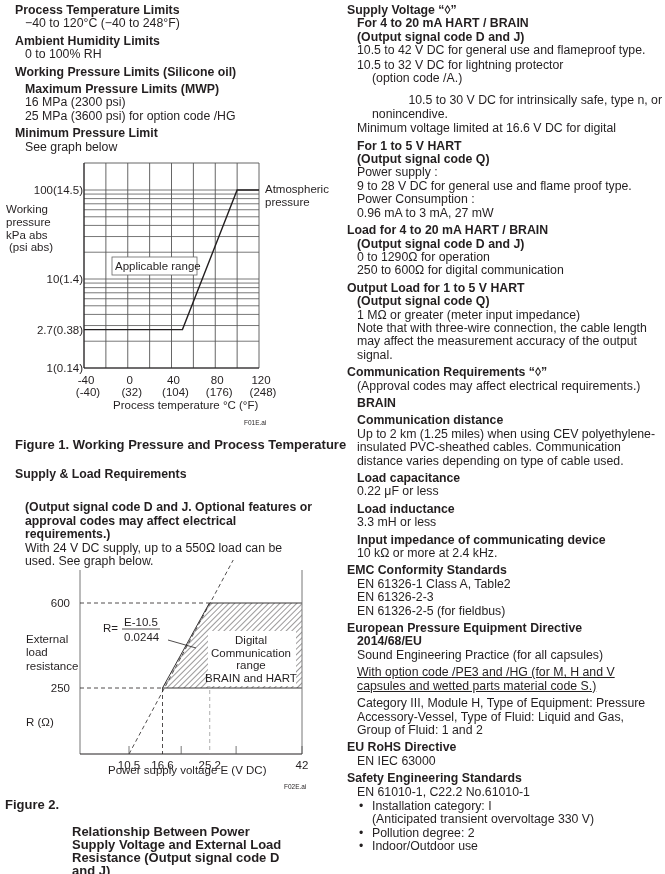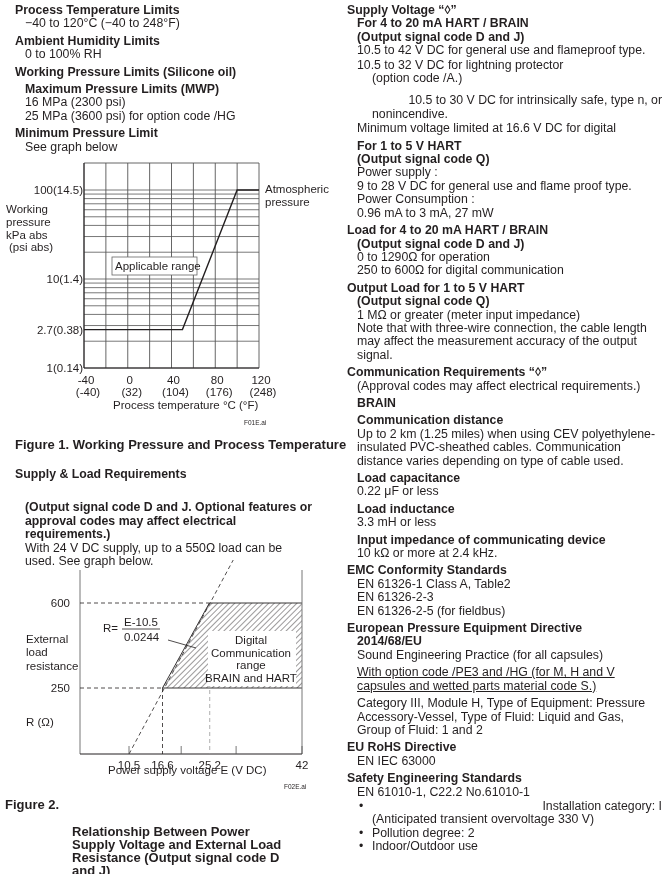--- a/index.html
+++ b/index.html
@@ -209,17 +209,17 @@
   <div class="ind1 sub">2014/68/EU</div>
   <div class="ind1">Sound Engineering Practice (for all capsules)</div>
   <div class="ind1 u gap" style="width:270px;">With option code /PE3 and /HG (for M, H and V capsules and wetted parts material code S.)</div>
   <div class="ind1 gap" style="width:300px;">Category III, Module H, Type of Equipment: Pressure Accessory-Vessel, Type of Fluid: Liquid and Gas, Group of Fluid: 1 and 2</div>
 
   <div class="h">EU RoHS Directive</div>
   <div class="ind1">EN IEC 63000</div>
 
   <div class="h">Safety Engineering Standards</div>
   <div class="ind1">EN 61010-1, C22.2 No.61010-1</div>
-  <div class="bul" style="margin-top:1px;text-align:right;">Installation category: I</div>
+  <div class="bul" style="margin-top:1px;">Installation category: I</div>
   <div class="ind2">(Anticipated transient overvoltage 330 V)</div>
   <div class="bul">Pollution degree: 2</div>
   <div class="bul">Indoor/Outdoor use</div>
 </div>
 
 </body></html>

